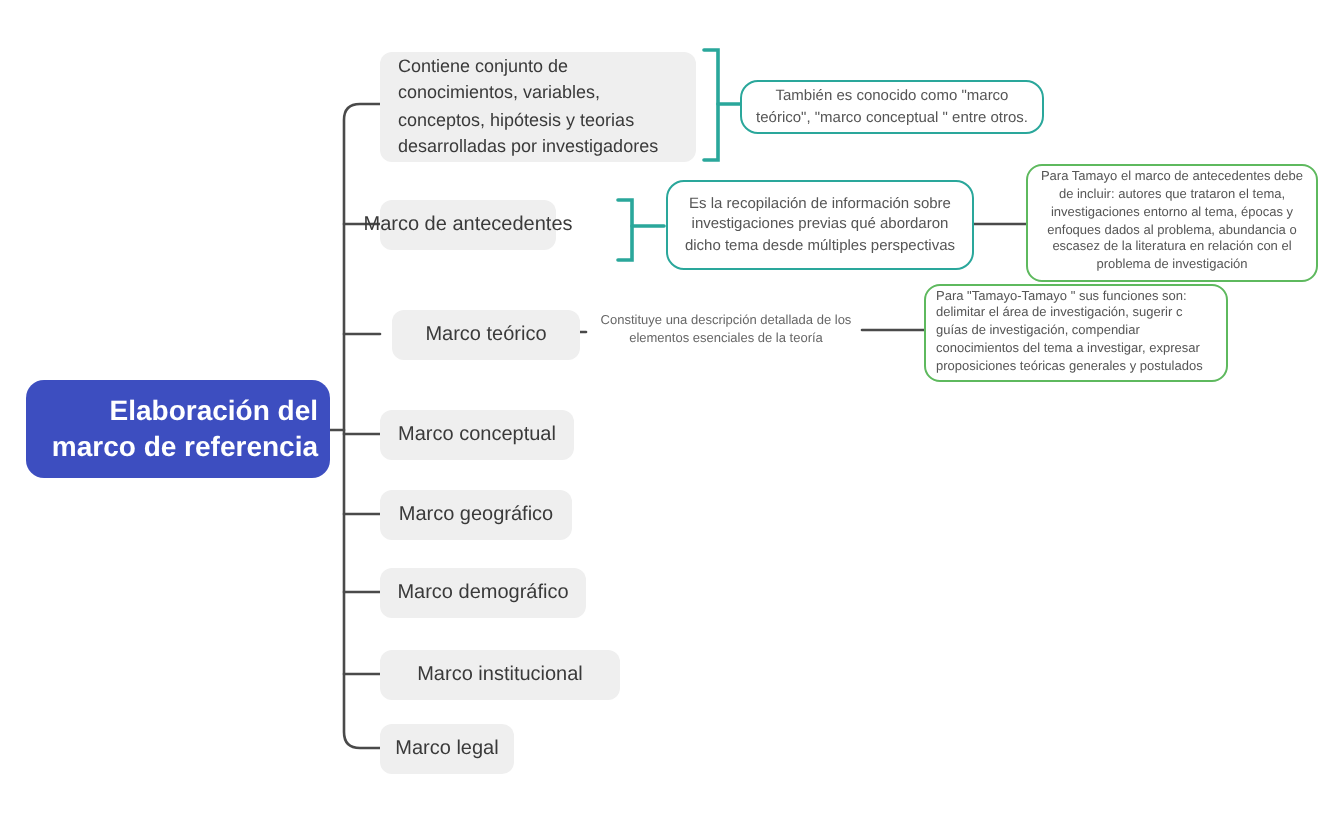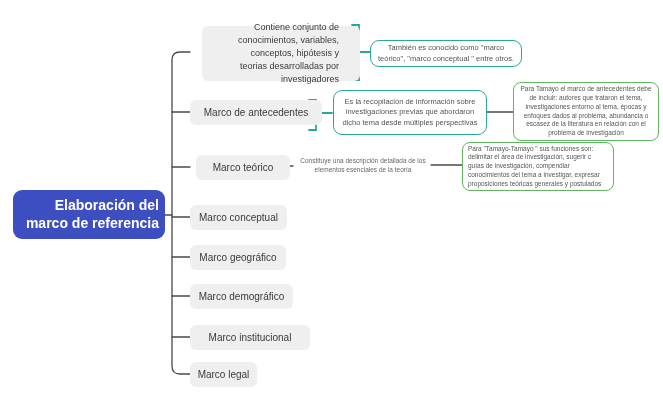--- a/index.html
+++ b/index.html
@@ -44,23 +44,22 @@
   .branch.single {
     font-size: 10px;
     height: 25px;
     justify-content: center;
     text-align: center;
     white-space: nowrap;
   }
   .branch.multi {
     font-size: 9px;
     line-height: 1.45;
-    padding: 6px 21px;
-    text-align: right;
-    margin-left: 12px;
+    padding: 6px 9px;
+    text-align: left;
   }
   .note {
     background: #ffffff;
     display: flex; align-items: center; justify-content: center;
     text-align: center;
     color: #555555;
   }
   .note.teal {
     border: 1.6px solid #2aa79b;
     border-radius: 9px;
@@ -80,21 +79,21 @@
     justify-content: flex-start;
   }
   .inline-note {
     font-size: 6.5px;
     line-height: 1.4;
     color: #666666;
     text-align: center;
   }
   
   #branch-0 { left: 190px; top: 26px;  width: 158px; height: 55px; }
-  #branch-1 { left: 190px; top: 100px; width: 132px; }
+  #branch-1 { left: 190px; top: 100px; width: 88px; }
   #branch-2 { left: 196px; top: 155px; width: 94px; }
   #branch-3 { left: 190px; top: 205px; width: 97px; }
   #branch-4 { left: 190px; top: 245px; width: 96px; }
   #branch-5 { left: 190px; top: 284px; width: 103px; }
   #branch-6 { left: 190px; top: 325px; width: 120px; }
   #branch-7 { left: 190px; top: 362px; width: 67px; }
   #note-teal1  { left: 370px; top: 40px;  width: 152px; height: 27px; }
   #note-teal2  { left: 333px; top: 90px;  width: 154px; height: 45px; }
   #note-green1 { left: 513px; top: 82px;  width: 146px; height: 59px; }
   #note-green2 { left: 462px; top: 142px; width: 152px; height: 49px; }

